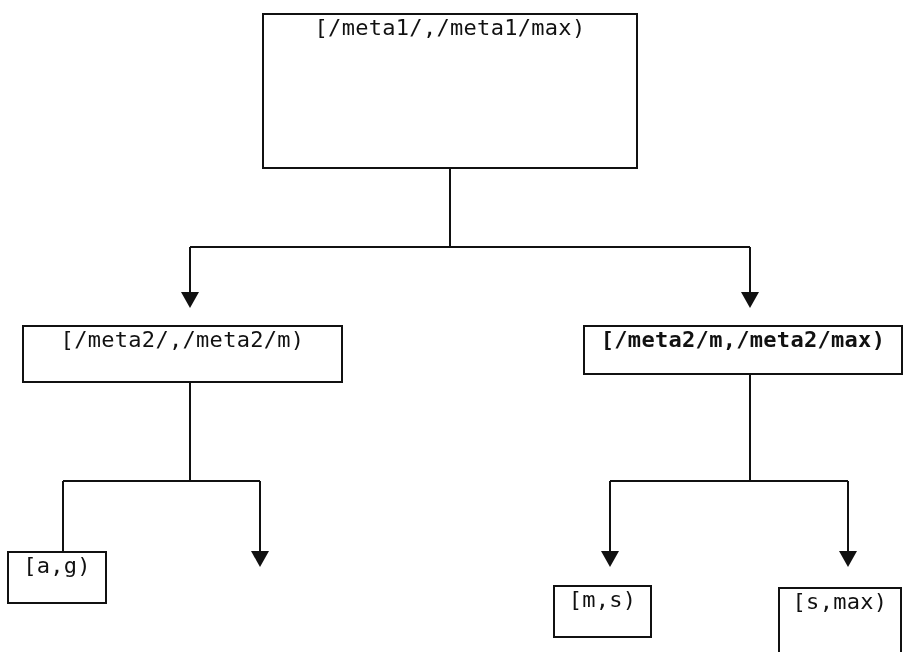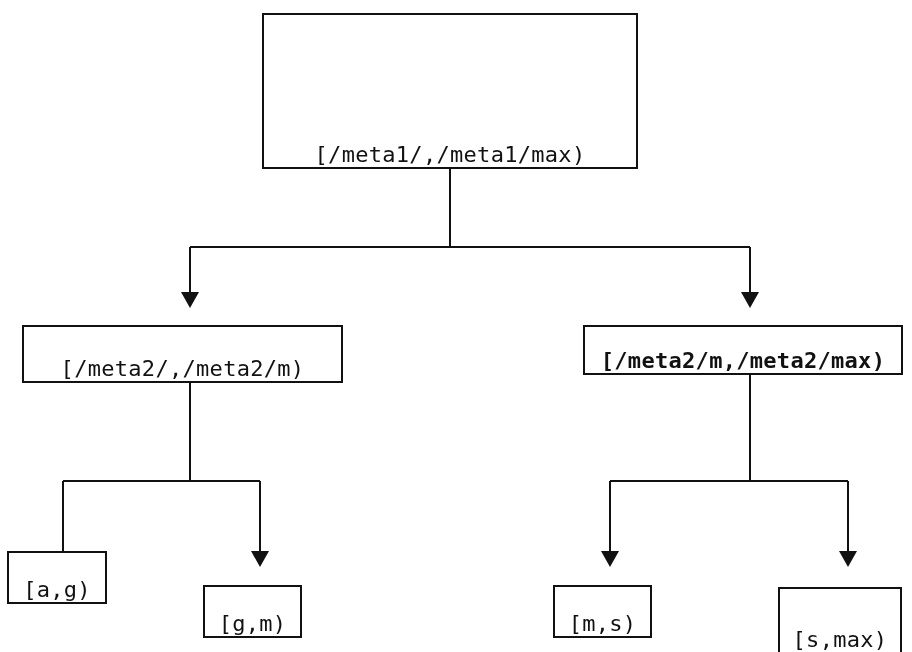--- a/index.html
+++ b/index.html
@@ -22,21 +22,21 @@
     width: 912px;
     height: 652px;
     pointer-events: none;
   }
   .node {
     position: absolute;
     box-sizing: border-box;
     border: 2px solid #111111;
     background: #ffffff;
     display: flex;
-    align-items: flex-end;
+    align-items: flex-start;
     justify-content: center;
     color: #111111;
     font-size: 22px;
     letter-spacing: 0.3px;
     white-space: nowrap;
   }
   .node-root  { left: 262px; top: 13px;  width: 376px; height: 156px; }
   .node-l2a   { left: 22px;  top: 325px; width: 321px; height: 58px; }
   .node-l2b   { left: 583px; top: 325px; width: 320px; height: 50px; font-weight: bold; }
   .node-leaf1 { left: 7px;   top: 551px; width: 100px; height: 53px; }
@@ -88,23 +88,20 @@
   </div>
 
   <div class="node node-l2b">
     <span>[/meta2/m,/meta2/max)</span>
   </div>
 
   <div class="node node-leaf1">
     <span>[a,g)</span>
   </div>
 
-  <div class="node node-leaf2">
-    <span>[g,m)</span>
-  </div>
 
   <div class="node node-leaf3">
     <span>[m,s)</span>
   </div>
 
   <div class="node node-leaf4">
     <span>[s,max)</span>
   </div>
 
 </div>

